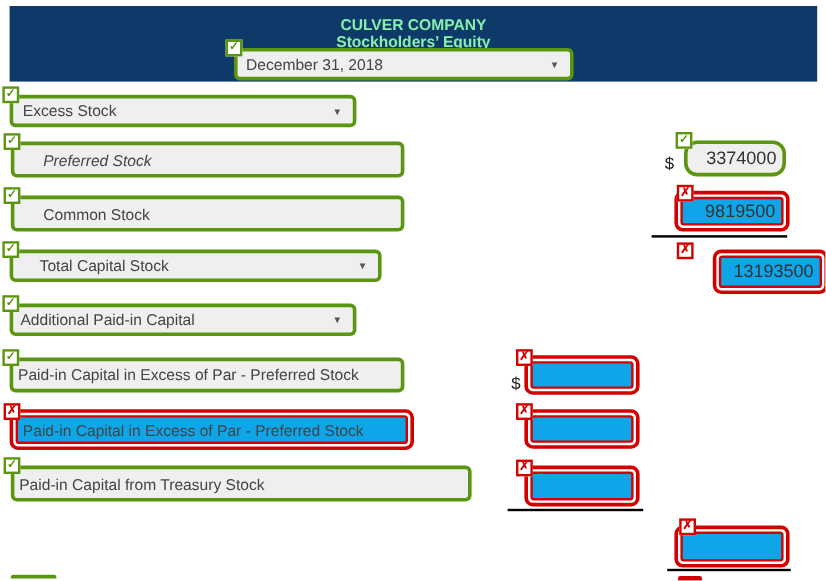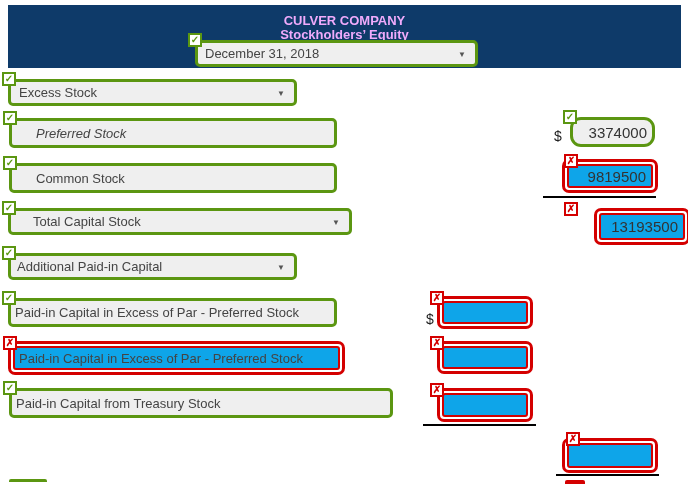--- a/index.html
+++ b/index.html
@@ -8,21 +8,21 @@
     --red:#d40000;
     --fieldgray:#efefef;
     --ink:#444;
   }
   *{margin:0;box-sizing:border-box;}
   body{background:#fff;font-family:"Liberation Sans",sans-serif;}
   .page{position:relative;width:688px;height:484px;background:#fff;overflow:hidden;}
 
   
   .band{position:absolute;left:8px;top:5px;width:673px;height:63px;background:var(--navy);}
-  .band-line{position:absolute;left:0;width:100%;text-align:center;color:#f0abfc;font-weight:bold;font-size:13px;}
+  .band-line{position:absolute;left:0;width:100%;text-align:center;color:#86efac;font-weight:bold;font-size:13px;}
   .band-line.l1{top:8px;}
   .band-line.l2{top:22px;}
 
   
   .badge{position:absolute;width:14px;height:14px;background:#fff;z-index:6;
          font-size:10px;font-weight:bold;text-align:center;line-height:10px;}
   .badge.ok{border:2px solid var(--green);color:var(--green);}
   .badge.err{border:2px solid var(--red);color:var(--red);}
 
   
@@ -78,21 +78,21 @@
 
   <span class="badge ok" style="left:3px;top:156px">✓</span>
   <input class="gfield" style="left: 9px; top: 163px; width: 328px; height: 30px; padding-left: 24px;" value="Common Stock">
   <span class="badge err" style="left:564px;top:154px">✗</span>
   <div class="rbox" style="left:562px;top:159px;width:96px;height:34px">
     <input class="amt" value="9819500" style="">
   </div>
   <div class="rule" style="left:543px;top:196px;width:113px"></div>
 
   <span class="badge ok" style="left:2px;top:201px">✓</span>
-  <div class="select" style="left:8px;top:208px;width:344px;height:27px">
+  <div class="select" style="left:8px;top:208px;width:310px;height:27px">
     <span class="sel-text" style="padding-left:22px">Total Capital Stock</span>
     <span class="sel-arrow">▼</span>
   </div>
   <span class="badge err" style="left:564px;top:202px">✗</span>
   <div class="rbox" style="left:594px;top:208px;width:96px;height:37px">
     <input class="amt" value="13193500" style="">
   </div>
 
   <span class="badge ok" style="left:2px;top:246px">✓</span>
   <div class="select" style="left:8px;top:253px;width:289px;height:27px">

